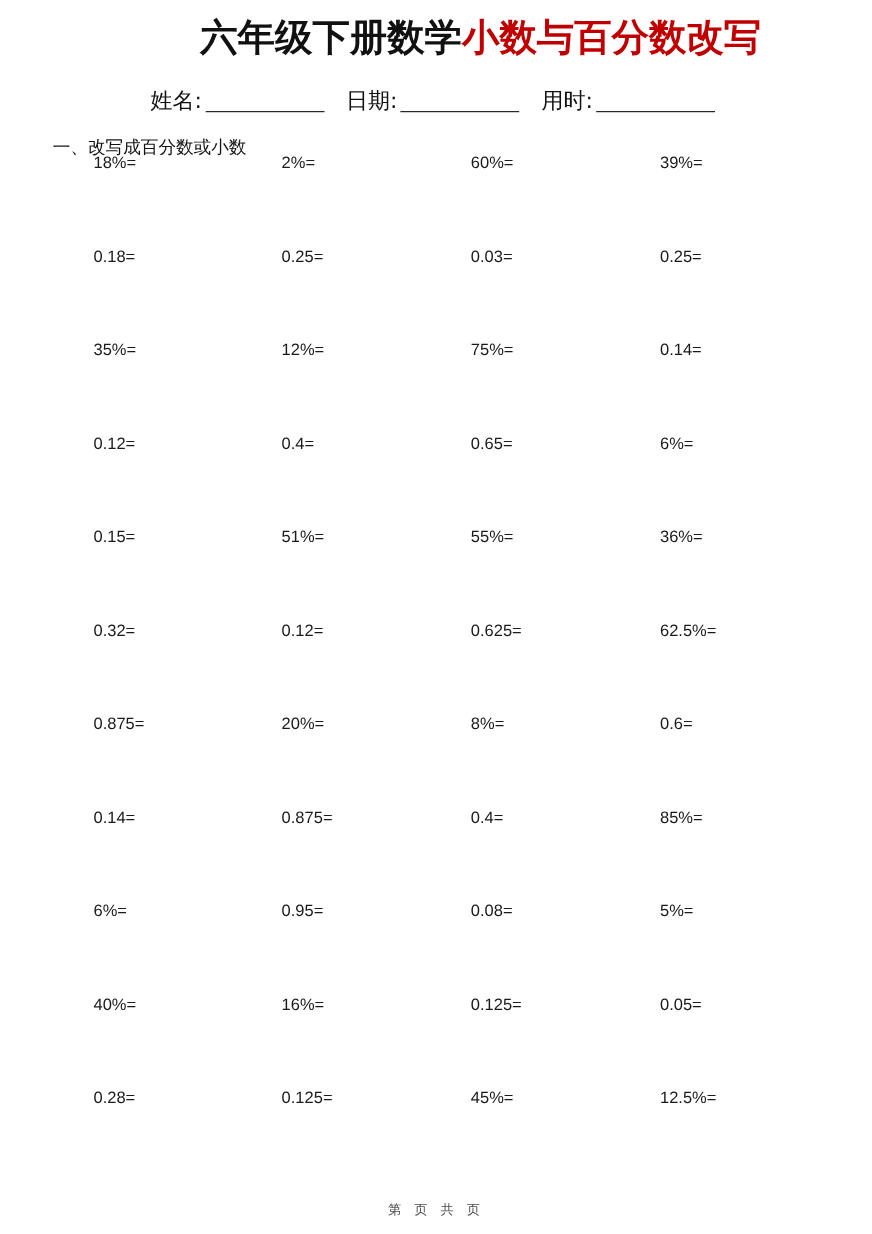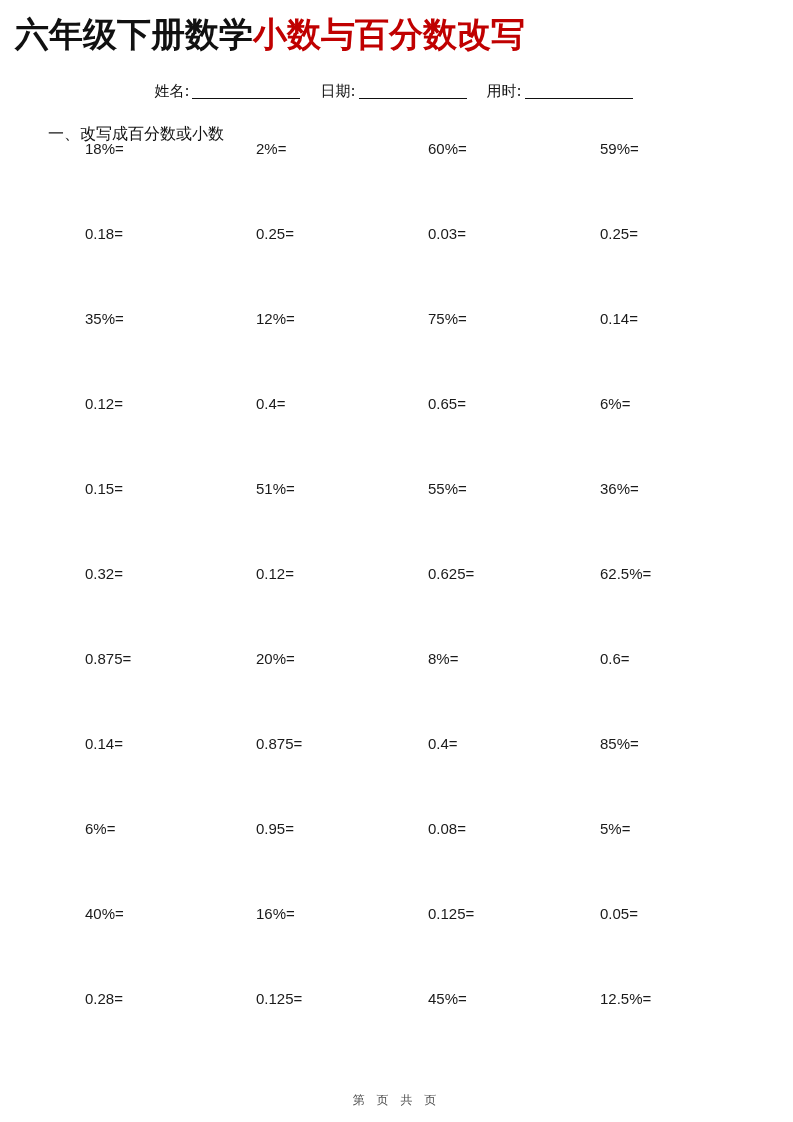--- a/index.html
+++ b/index.html
@@ -22,23 +22,22 @@
     height: 1122px;
     box-sizing: border-box;
   }
 
   
   .title-block {
     position: absolute;
     top: 10px;
     left: 0;
     width: 692px;
-    text-align: left;
-    white-space: nowrap;
-    margin-left: 15px;
+    text-align: right;
+    white-space: nowrap;
   }
   .title-text {
     font-family: "DejaVu Sans", "Liberation Sans", sans-serif;
     font-size: 34px;
     font-weight: bold;
     letter-spacing: 0px;
     line-height: 48px;
   }
   .title-part-1 { color: #111111; }
   .title-part-2 { color: #C00000; }
@@ -55,21 +54,21 @@
     white-space: nowrap;
     color: #111111;
   }
   .info-field {
     display: inline-block;
     vertical-align: baseline;
   }
   .info-label {
     display: inline-block;
     font-family: "DejaVu Sans", "Liberation Sans", sans-serif;
-    font-size: 15px;
+    font-size: 20px;
   }
   .info-rule {
     display: inline-block;
     width: 108px;
     border-bottom: 1.6px solid #111111;
     height: 1px;
     margin: 0 6px 3px 3px;
     vertical-align: bottom;
   }
   .info-gap { display: inline-block; width: 14px; }
@@ -140,21 +139,21 @@
     <span class="info-field"><span class="info-label">姓名:</span><span class="info-rule"></span></span><span class="info-gap"></span><span class="info-field"><span class="info-label">日期:</span><span class="info-rule"></span></span><span class="info-gap"></span><span class="info-field"><span class="info-label">用时:</span><span class="info-rule"></span></span>
   </div>
 
   <div class="section-heading">一、改写成百分数或小数</div>
 
   <div class="problem-grid" id="problem-grid">
       <div class="problem-row">
         <div class="problem-cell col-0">18%=</div>
         <div class="problem-cell col-1">2%=</div>
         <div class="problem-cell col-2">60%=</div>
-        <div class="problem-cell col-3">59%=</div>
+        <div class="problem-cell col-3">39%=</div>
       </div>
       <div class="problem-row">
         <div class="problem-cell col-0">0.18=</div>
         <div class="problem-cell col-1">0.25=</div>
         <div class="problem-cell col-2">0.03=</div>
         <div class="problem-cell col-3">0.25=</div>
       </div>
       <div class="problem-row">
         <div class="problem-cell col-0">35%=</div>
         <div class="problem-cell col-1">12%=</div>

